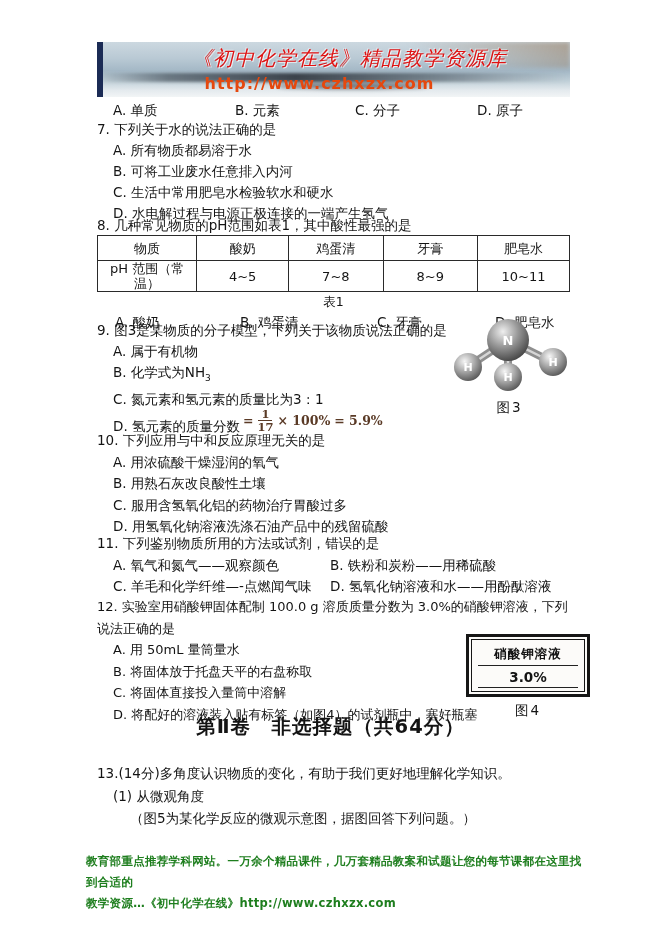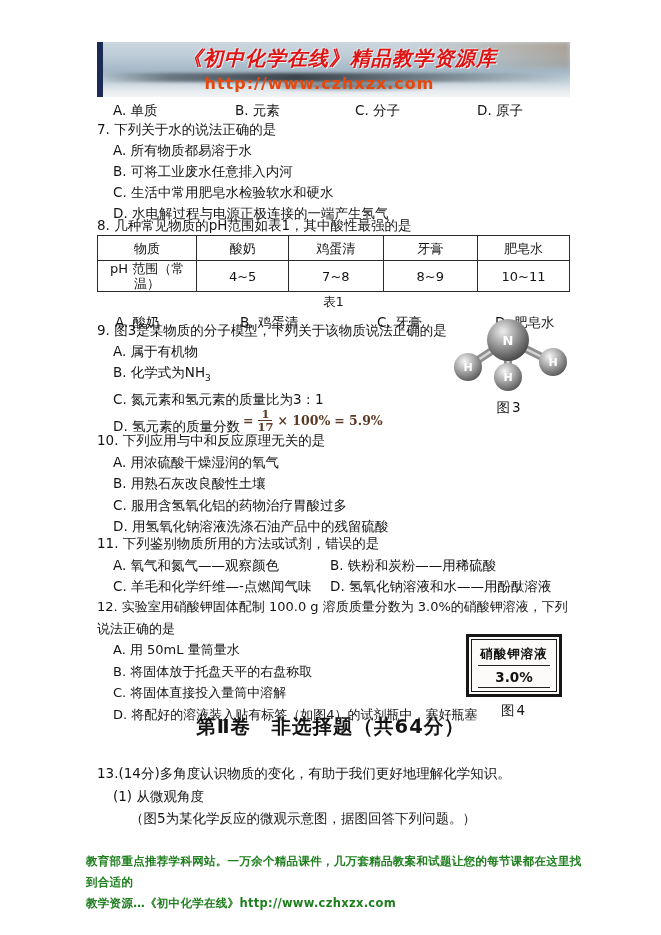--- a/index.html
+++ b/index.html
@@ -13,22 +13,22 @@
             background:linear-gradient(180deg,#ccd8e0 0%,#b9c9d4 30%,#a4b8c6 52%,#c3d2da 72%,#e4eaee 88%,#f2f5f6 100%); }
   .banner-stripe { position:absolute; left:0; top:0; width:6px; height:100%; background:#1b2b55; }
   .banner-sil { position:absolute; left:0; top:31px; height:9px; width:100%;
                 background:linear-gradient(90deg, rgba(30,38,48,0) 0%, rgba(45,55,65,.55) 15%,
                 rgba(18,22,30,.75) 42%, rgba(45,55,65,.5) 70%, rgba(30,38,48,.15) 88%, rgba(30,38,48,0) 100%);
                 filter:blur(1.5px); }
   .banner-sil2 { position:absolute; left:38%; top:41px; width:32%; height:6px; background:rgba(20,24,32,.55);
                  filter:blur(2px); border-radius:50%; }
   .banner-hill { position:absolute; right:0; top:0; width:170px; height:26px;
                  background:linear-gradient(200deg, rgba(140,105,70,.5), rgba(140,110,80,0) 70%); filter:blur(2px); }
-  .banner-title { position:absolute; top:6px; left:6px; width:100%; text-align:center;
-                  font-size:20px; font-weight:bold; font-style:italic; color:#e01212; letter-spacing:1px;
+  .banner-title { position:absolute; top:6px; left:16px; width:100%; text-align:center;
+                  font-size:20px; font-weight:normal; font-style:italic; color:#e01212; letter-spacing:1px;
                   text-shadow:1px 1px 0 rgba(255,255,255,.75), -1px -1px 0 rgba(255,255,255,.45); }
   .banner-url { position:absolute; top:31px; left:0; width:100%; text-align:center; transform:translateX(-14px);
                 font-size:16px; font-weight:bold; color:#e5480e; letter-spacing:1px; }
 
   
   .opt-row { display:flex; padding-left:16px; }
   .opt-row > span:nth-child(1){ width:122px; } .opt-row > span:nth-child(2){ width:120px; }
   .opt-row > span:nth-child(3){ width:122px; } .opt-row > span:nth-child(4){ flex:1; }
   .opt-row2 { display:flex; padding-left:18px; }
   .opt-row2 > span:nth-child(1){ width:125px; } .opt-row2 > span:nth-child(2){ width:137px; }
@@ -65,21 +65,21 @@
 
   
   .q9d { display:flex; align-items:center; height:30px; margin-top:2px; }
   .formula { display:inline-flex; align-items:center; gap:4px; color:#5a3a26; font-weight:bold;
              font-size:12.5px; position:relative; top:-6px; margin-left:3px;
              font-family:"DejaVu Serif", serif; }
   .frac { display:inline-flex; flex-direction:column; align-items:center; line-height:1.1; font-size:11.5px; }
   .frac .num { border-bottom:1.3px solid #5a3a26; padding:0 3px; }
 
   
-  .fig4 { position:absolute; left:369px; top:38px; width:96px; text-align:center; }
+  .fig4 { position:absolute; left:369px; top:38px; width:124px; text-align:center; }
   .label-outer { border:3px solid #161616; padding:2px; background:#fcfbf9; }
   .label-inner { border:1px solid #161616; padding:7px 6px 3px; }
   .label-l1 { font-weight:bold; font-size:12.5px; border-bottom:1.5px solid #222;
               padding-bottom:4px; letter-spacing:1px; line-height:14px; }
   .label-l2 { font-weight:bold; font-size:13.5px; border-bottom:1.5px solid #222;
               padding:4px 0 2px; line-height:15px; }
   .fig4-cap { margin-top:5px; font-size:13.5px; letter-spacing:2px; line-height:16px; }
 
   sub { font-size:9px; }
 </style>

